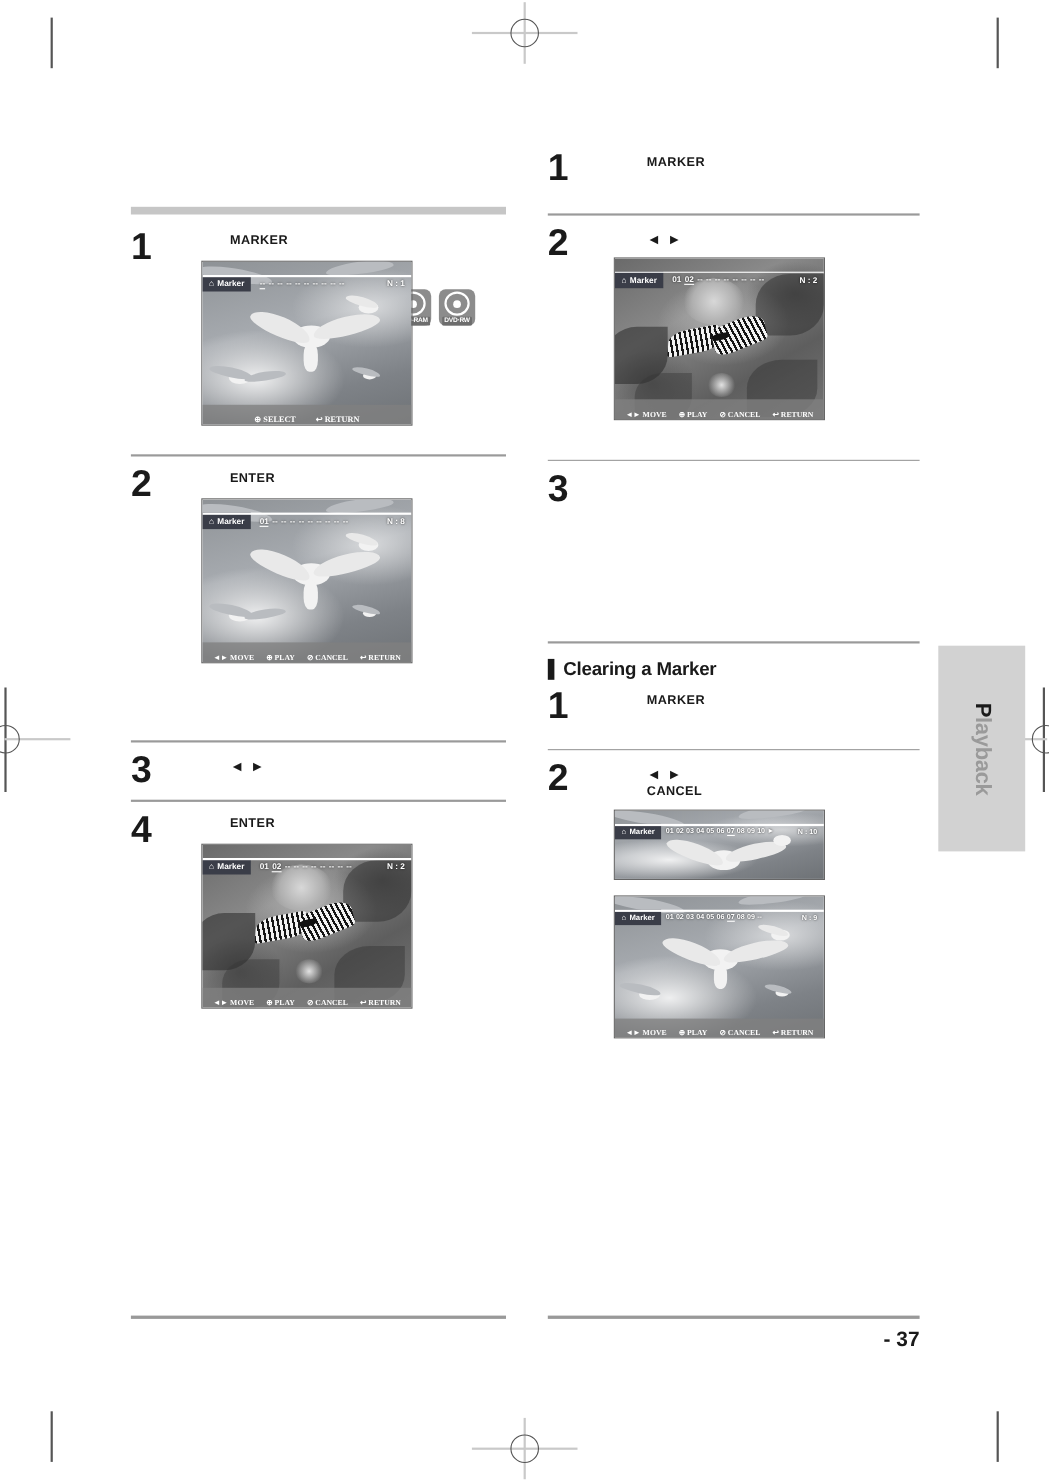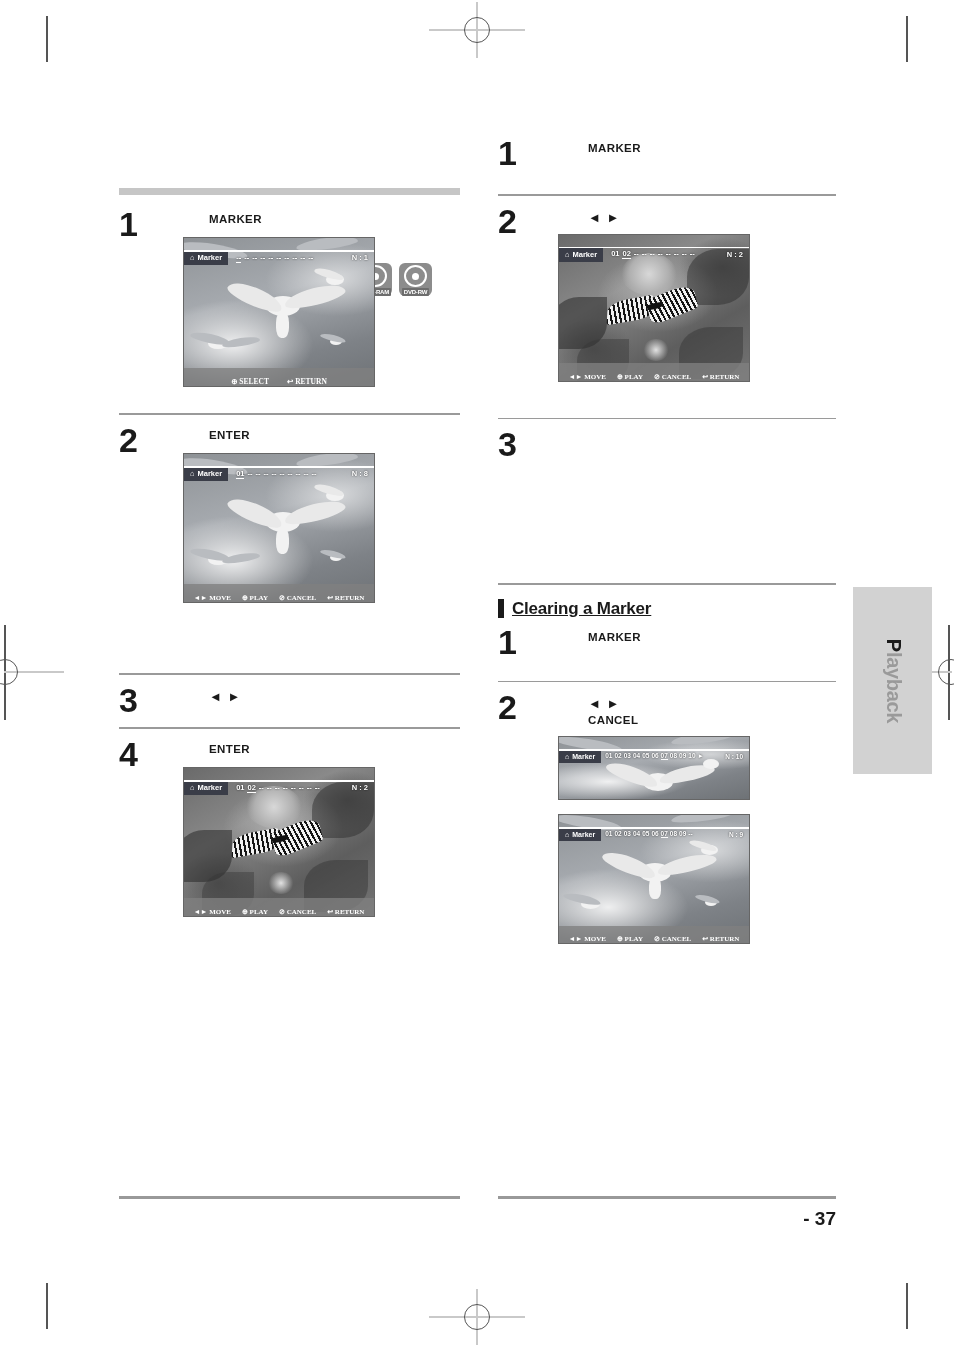--- a/index.html
+++ b/index.html
@@ -440,21 +440,21 @@
     </div>
 
     <div class="rule-thin-r" style="margin-top:16px;"></div>
 
     <div class="step" style="margin-top:10px;height:108px;">
       <div class="step-num">3</div>
     </div>
 
     <div class="rule-thin-r" style="margin-top:46px;"></div>
 
-    <div class="sec-head" style="margin-top:14px;text-decoration:underline;">
+    <div class="sec-head" style="margin-top:14px;">
       <div class="sec-bar"></div>
       <div class="sec-title">Clearing a Marker</div>
     </div>
 
     <div class="step" style="margin-top:8px;height:54px;">
       <div class="step-num">1</div>
       <div class="step-body">
         <div class="kbd kbd-line">MARKER</div>
       </div>
     </div>

